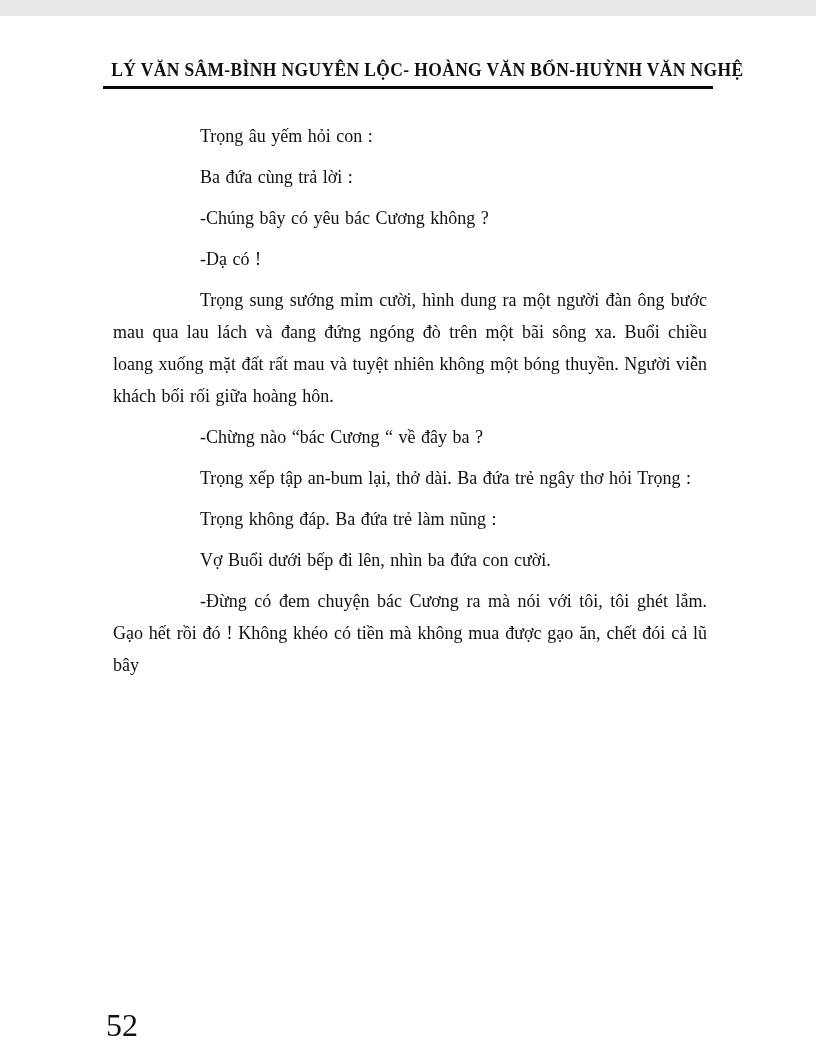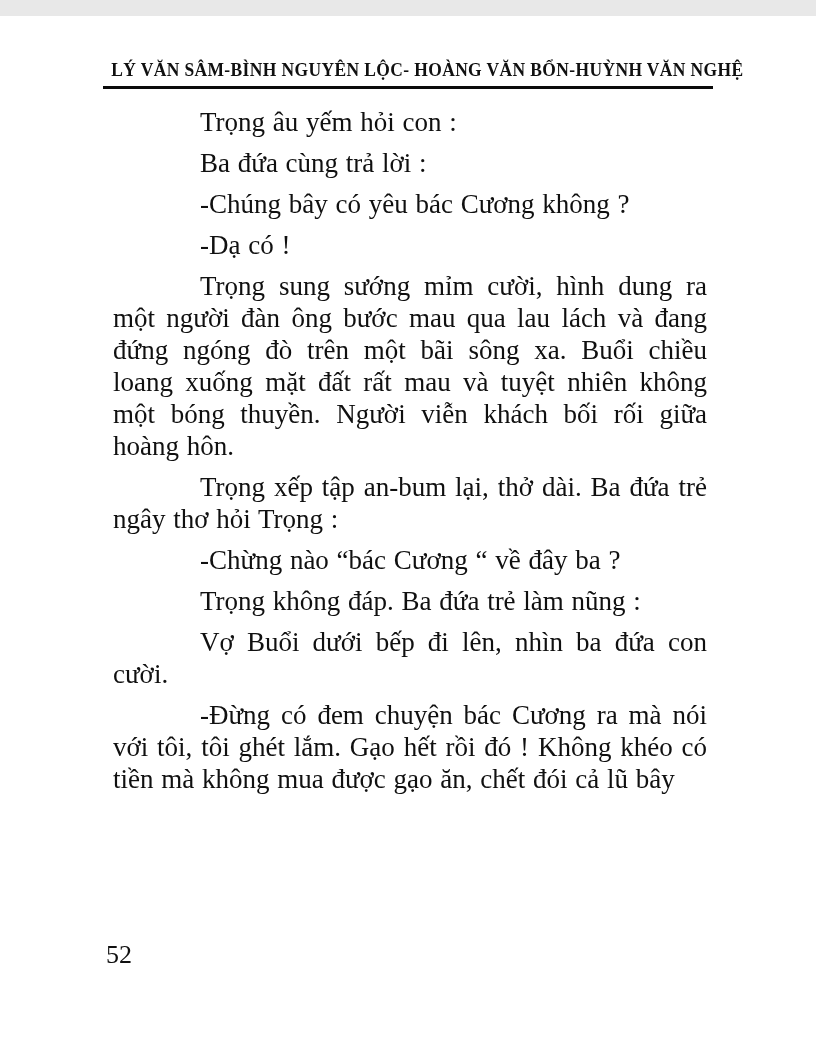--- a/index.html
+++ b/index.html
@@ -34,56 +34,56 @@
   .header-rule {
     position: absolute;
     top: 70px;
     left: 103px;
     width: 610px;
     height: 0;
     border-top: 3px solid #0a0a0a;
   }
   .body-text {
     position: absolute;
-    top: 90px;
+    top: 104px;
     left: 113px;
     width: 594px;
-    font-size: 27px;
+    font-size: 18px;
     line-height: 32px;
     text-align: justify;
   }
   .body-text p {
     margin: 0 0 9px 0;
     text-indent: 87px;
     word-spacing: 1px;
   }
   .page-number {
     position: absolute;
-    top: 924px;
+    top: 991px;
     left: 106px;
-    font-size: 26px;
+    font-size: 32px;
   }
 </style>
 </head>
 <body>
 
 <div class="page">
 
   <div class="running-header">LÝ VĂN SÂM-BÌNH NGUYÊN LỘC- HOÀNG VĂN BỔN-HUỲNH VĂN NGHỆ</div>
 
   <div class="header-rule"></div>
 
   <div class="body-text">
     <p>Trọng âu yếm hỏi con :</p>
     <p>Ba đứa cùng trả lời :</p>
     <p>-Chúng bây có yêu bác Cương không ?</p>
     <p>-Dạ có !</p>
     <p>Trọng sung sướng mỉm cười, hình dung ra một người đàn ông bước mau qua lau lách và đang đứng ngóng đò trên một bãi sông xa. Buổi chiều loang xuống mặt đất rất mau và tuyệt nhiên không một bóng thuyền. Người viễn khách bối rối giữa hoàng hôn.</p>
+    <p>-Chừng nào “bác Cương “ về đây ba ?</p>
     <p>Trọng xếp tập an-bum lại, thở dài. Ba đứa trẻ ngây thơ hỏi Trọng :</p>
-    <p>-Chừng nào “bác Cương “ về đây ba ?</p>
     <p>Trọng không đáp. Ba đứa trẻ làm nũng :</p>
     <p>Vợ Buổi dưới bếp đi lên, nhìn ba đứa con cười.</p>
     <p>-Đừng có đem chuyện bác Cương ra mà nói với tôi, tôi ghét lắm. Gạo hết rồi đó ! Không khéo có tiền mà không mua được gạo ăn, chết đói cả lũ bây</p>
   </div>
 
   <div class="page-number">52</div>
 
 </div>
 
 </body></html>

